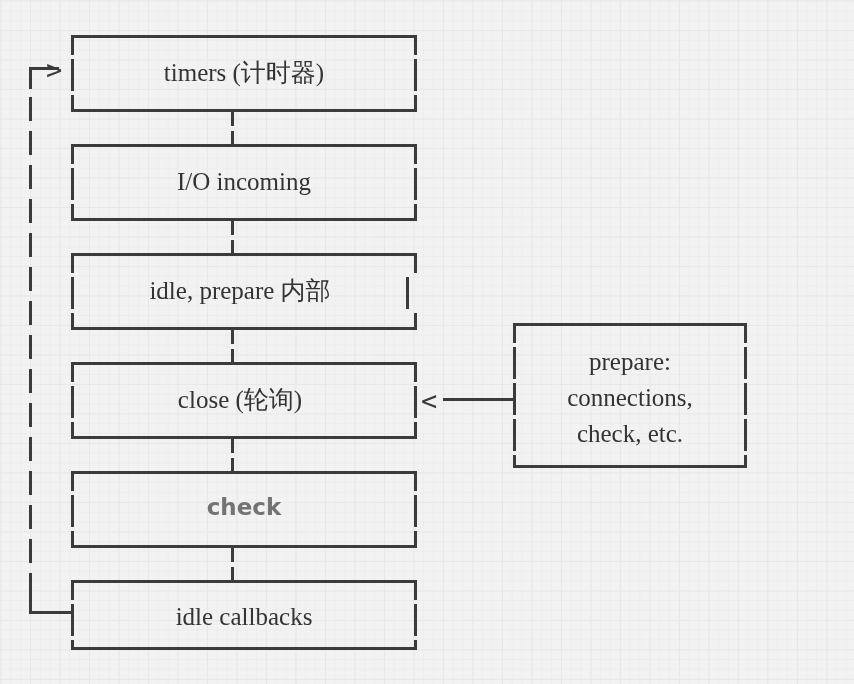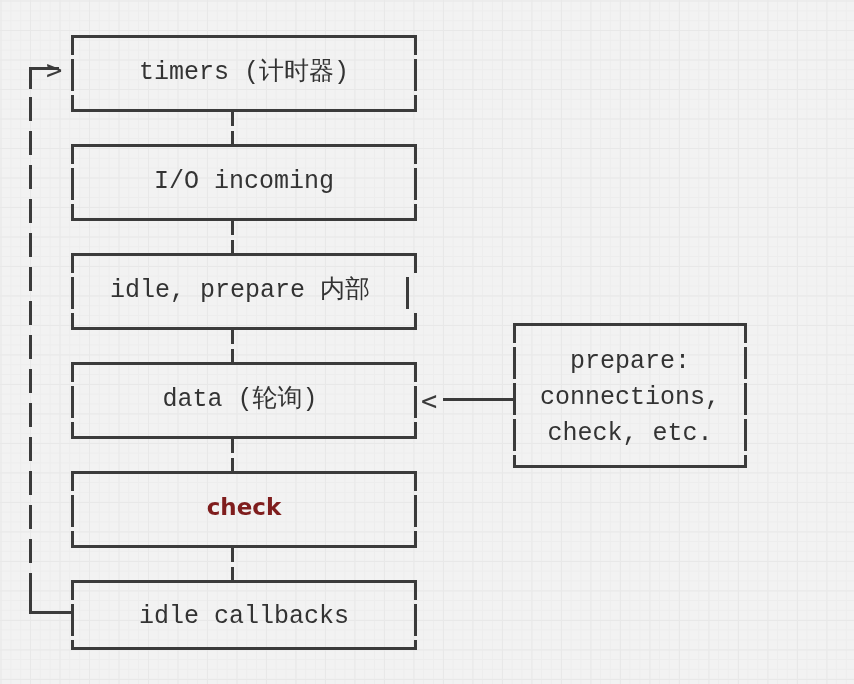--- a/index.html
+++ b/index.html
@@ -35,31 +35,31 @@
   .seg-h, .seg-v {
     position: absolute;
     background: #3b3b3b;
   }
   .seg-h { height: 3px; }
   .seg-v { width: 3px; }
 
   .txt {
     position: absolute;
     color: #333333;
-    font-family: Liberation Mono, monospace;
+    font-family: Liberation Serif, serif;
     font-size: 25px;
     line-height: 25px;
     white-space: pre;
     letter-spacing: 0px;
   }
   .txt.center {
     text-align: center;
   }
   .txt.accent {
-    color: #7f1d1d;
+    color: #737373;
     font-family: "DejaVu Sans", "Liberation Sans", sans-serif;
     font-size: 23px;
     font-weight: 600;
   }
 
   .glyph {
     position: absolute;
     color: #3b3b3b;
     font-family: "DejaVu Sans Mono", "Liberation Mono", monospace;
     font-size: 27px;
@@ -126,21 +126,21 @@
 
   <div>
     <div class="seg-h" style="left:71px;  top:362px; width:346px;"></div>
     <div class="seg-v" style="left:71px;  top:362px; height:20px;"></div>
     <div class="seg-v" style="left:414px; top:362px; height:20px;"></div>
     <div class="seg-v" style="left:71px;  top:386px; height:32px;"></div>
     <div class="seg-v" style="left:414px; top:386px; height:32px;"></div>
     <div class="seg-v" style="left:71px;  top:422px; height:17px;"></div>
     <div class="seg-v" style="left:414px; top:422px; height:17px;"></div>
     <div class="seg-h" style="left:71px;  top:436px; width:346px;"></div>
-    <div class="txt center" style="left:74px; top:387px; width:332px;">data (轮询)</div>
+    <div class="txt center" style="left:74px; top:387px; width:332px;">close (轮询)</div>
   </div>
 
   <div>
     <div class="seg-v" style="left:231px; top:439px; height:14px;"></div>
     <div class="seg-v" style="left:231px; top:458px; height:14px;"></div>
   </div>
 
   <div>
     <div class="seg-h" style="left:71px;  top:471px; width:346px;"></div>
     <div class="seg-v" style="left:71px;  top:471px; height:20px;"></div>

